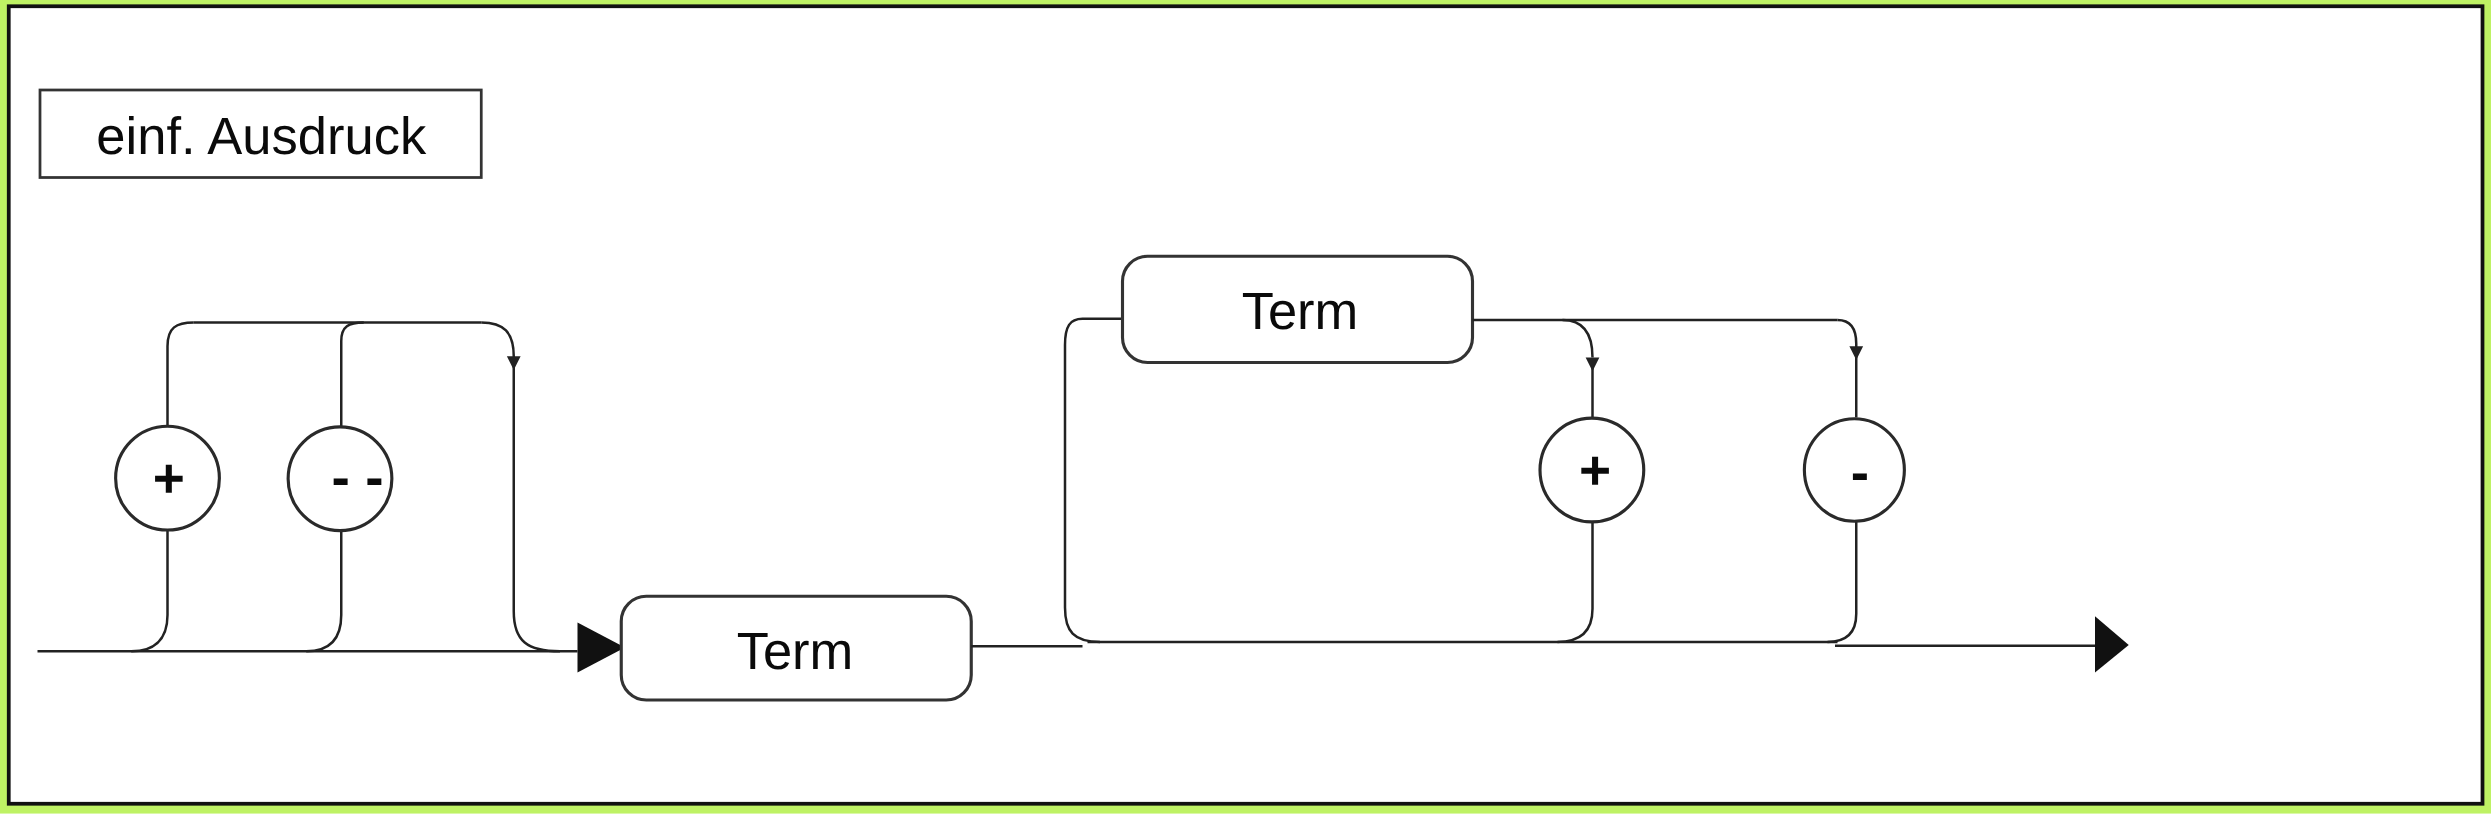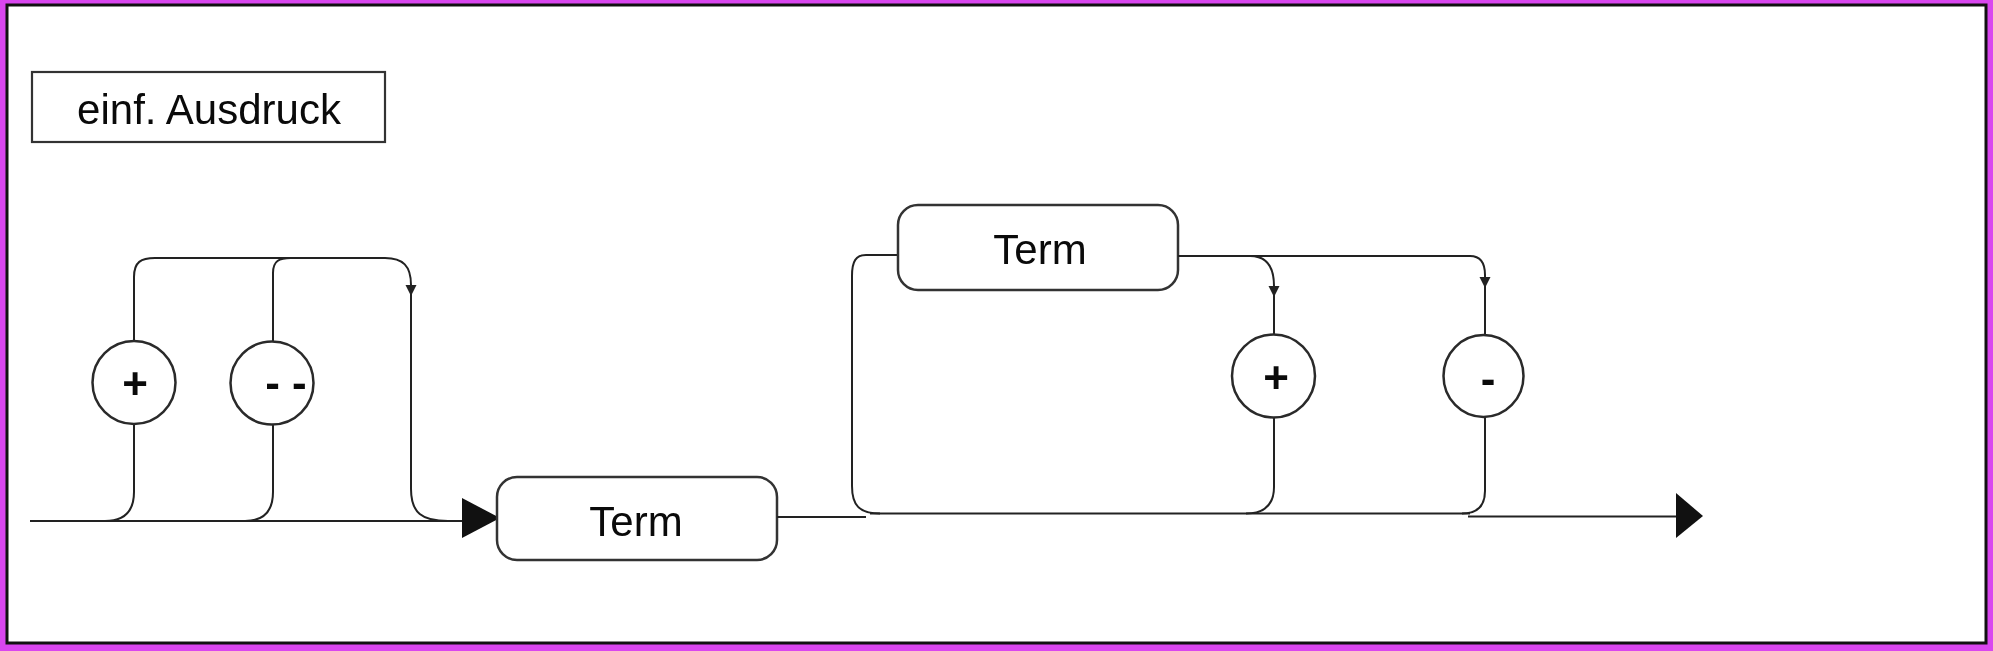--- a/index.html
+++ b/index.html
@@ -4,21 +4,21 @@
 <style>
   html, body {
     margin: 0;
     padding: 0;
     background: #ffffff;
   }
   .stage {
     position: relative;
     width: 1993px;
     height: 651px;
-    background: #d946ef;
+    background: #bef264;
     font-family: "Liberation Sans", sans-serif;
   }
   svg { display: block; }
   .rail {
     fill: none;
     stroke: #222222;
     stroke-width: 2;
   }
   .node-box {
     fill: #ffffff;

